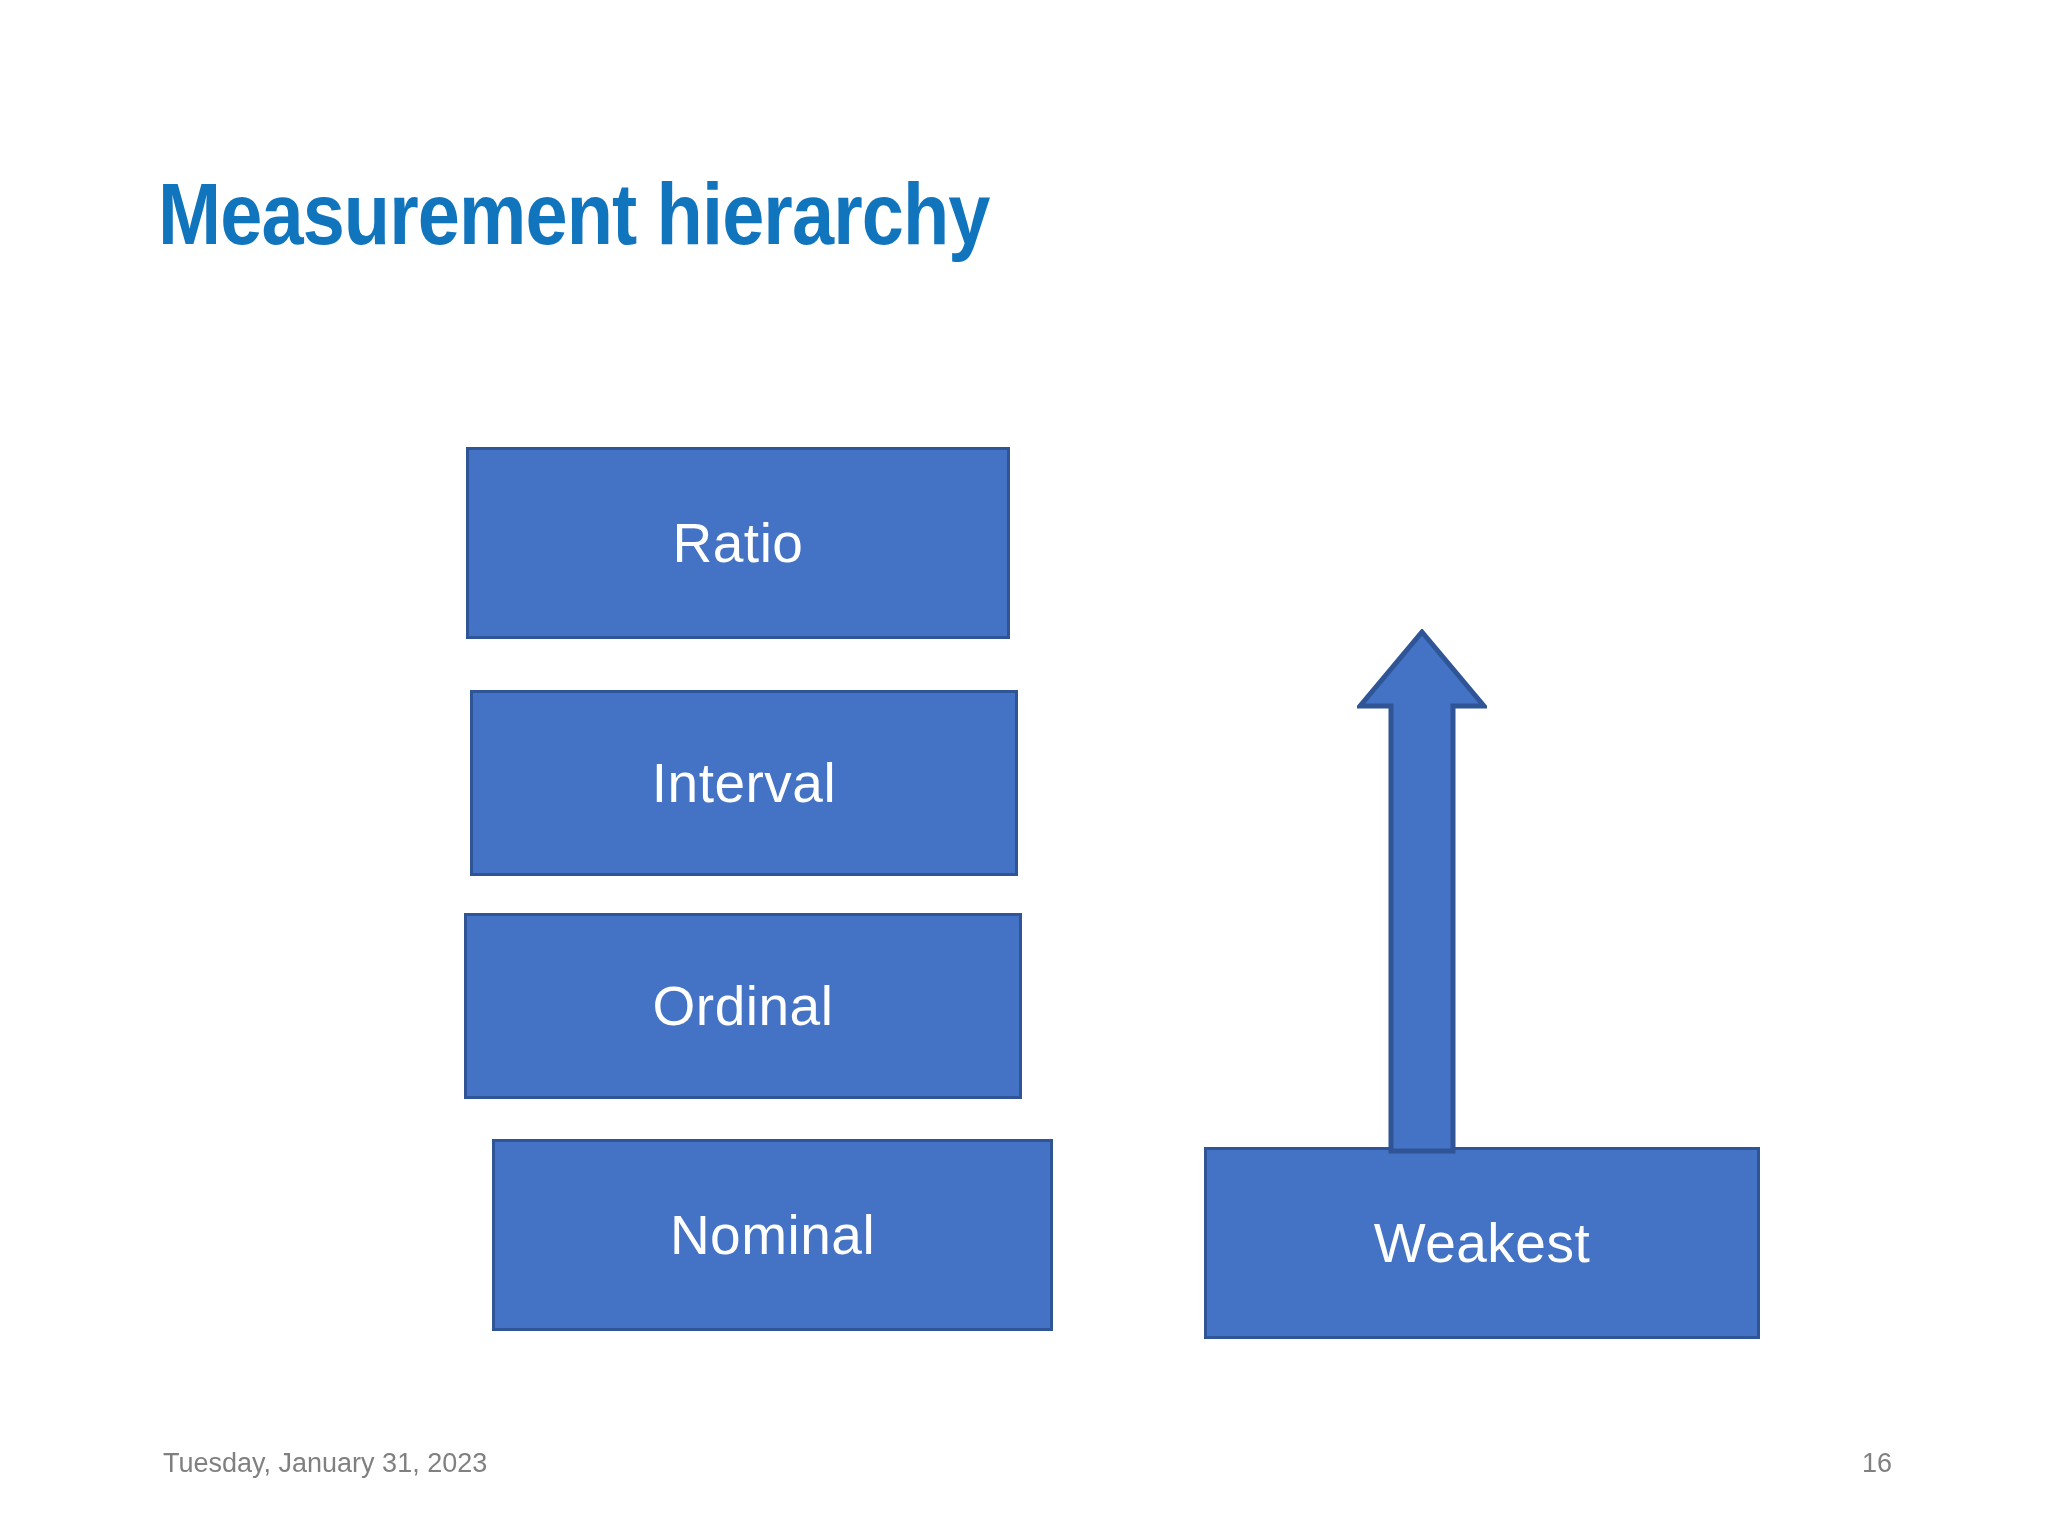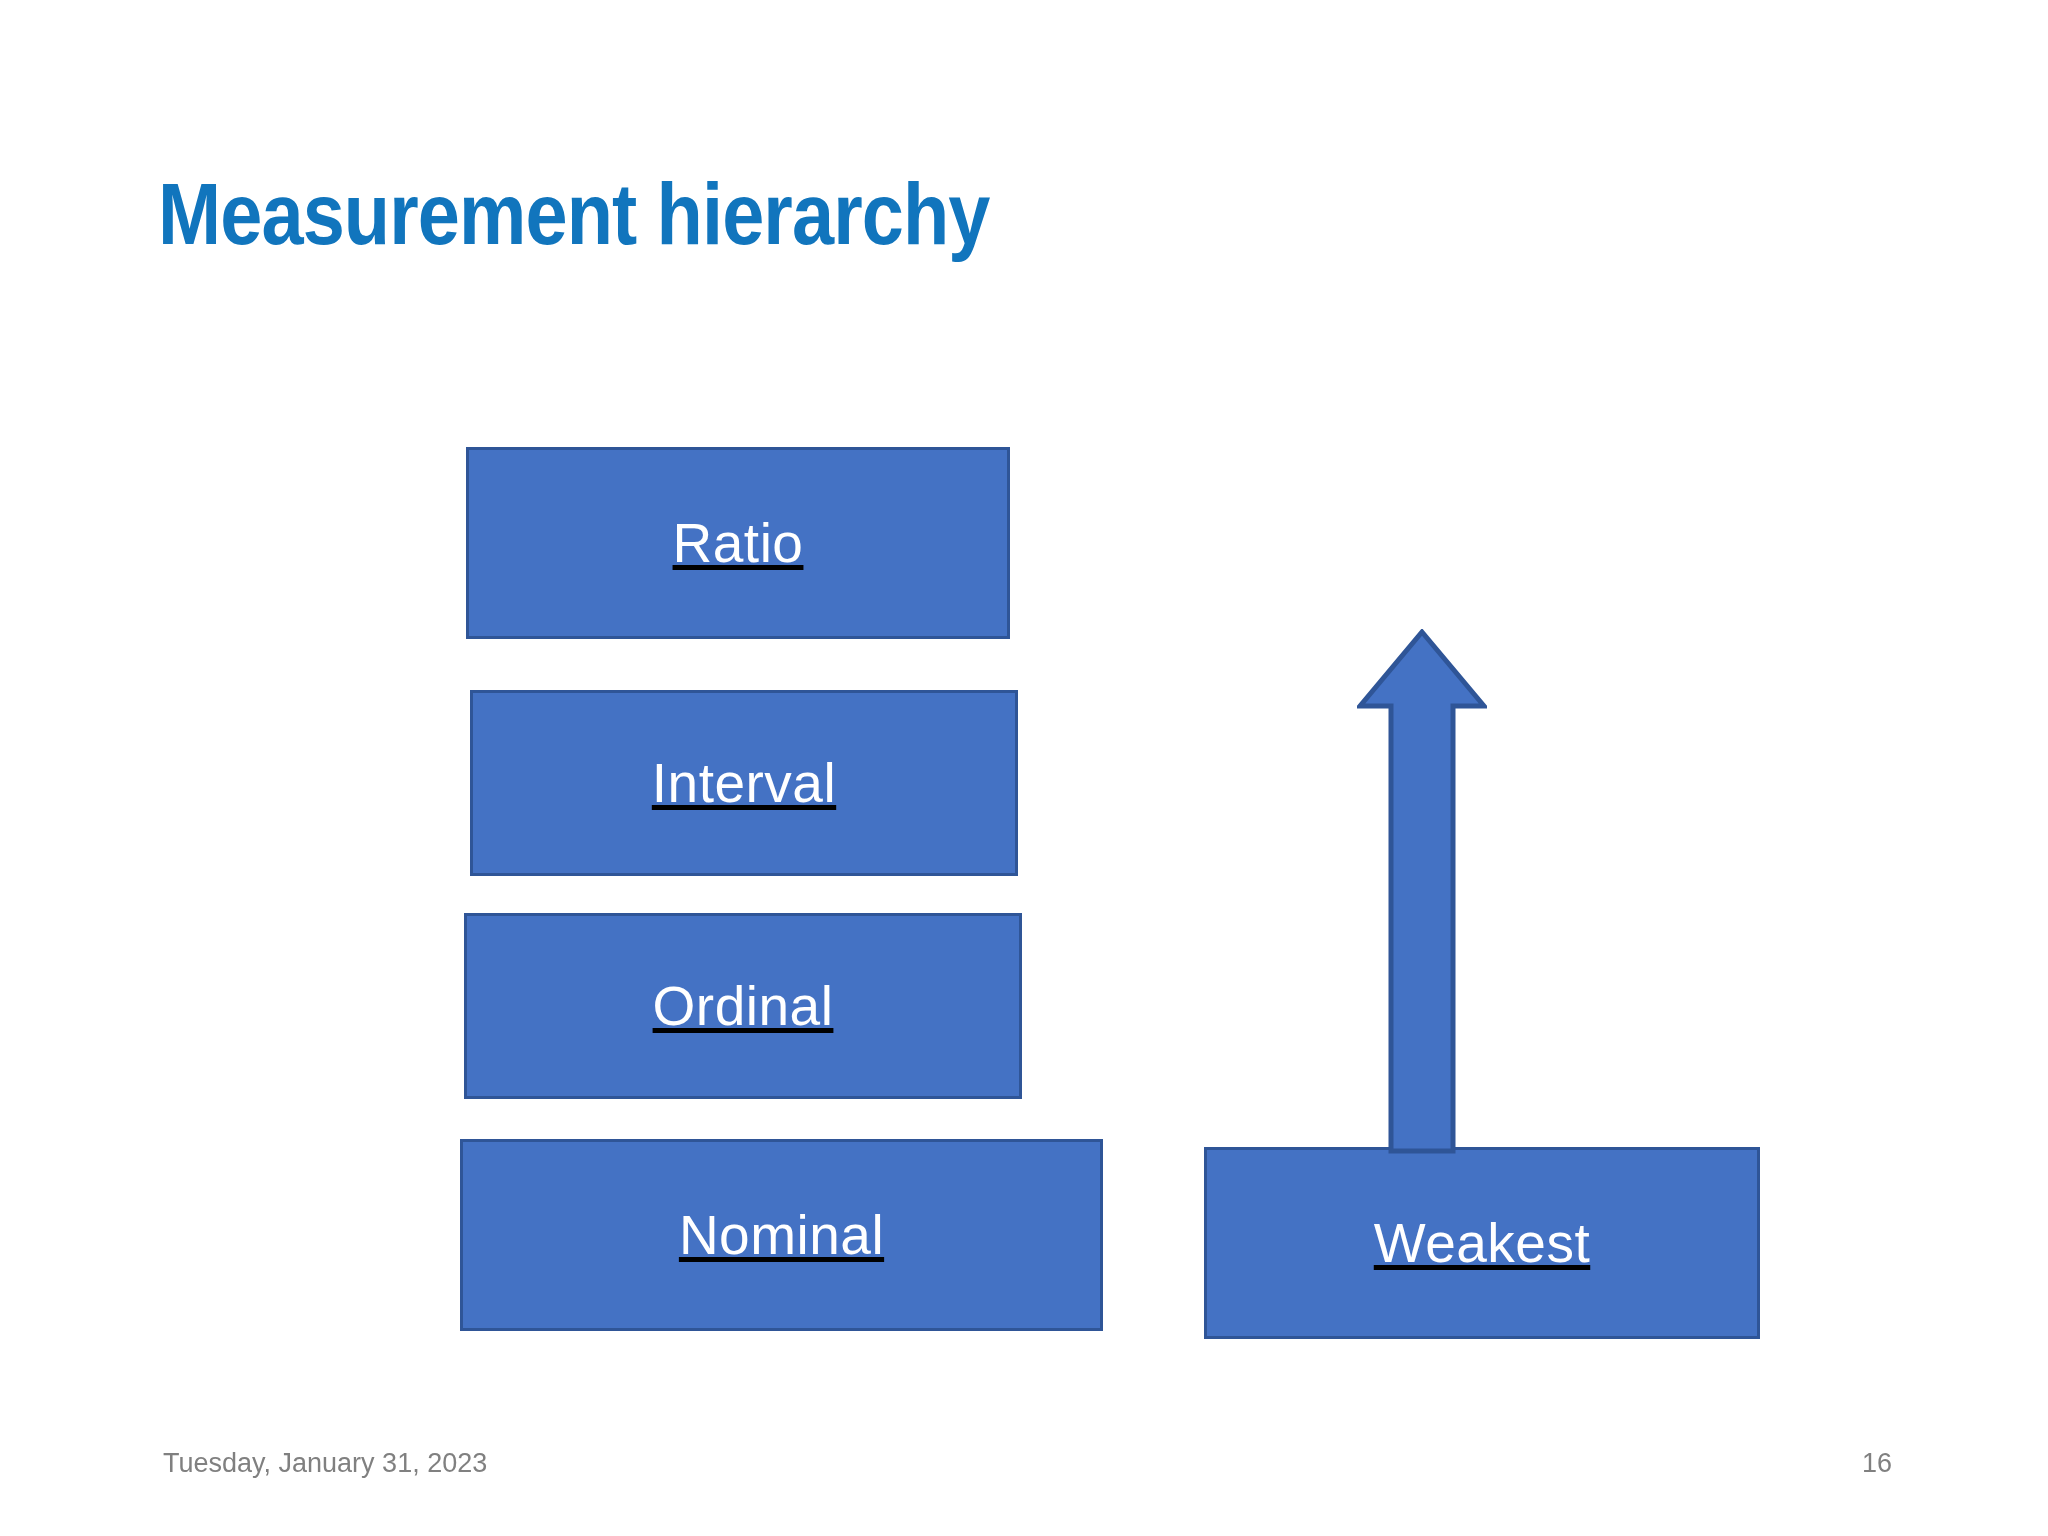--- a/index.html
+++ b/index.html
@@ -38,37 +38,36 @@
 
   
   .hbox {
     position: absolute;
     box-sizing: border-box;
     background: #4472c4;
     border: 3px solid #2f5597;
     display: flex;
     align-items: center;
     justify-content: center;
-    text-decoration: underline;
   }
   .hbox .hbox-label {
     color: #ffffff;
     font-family: "Liberation Sans", sans-serif;
     font-weight: normal;
     font-size: 55px;
     line-height: 1;
     letter-spacing: 0.5px;
     white-space: nowrap;
   }
 
   
   #box-ratio    { left: 466px; top: 447px;  width: 544px; height: 192px; }
   #box-interval { left: 470px; top: 690px;  width: 548px; height: 186px; }
   #box-ordinal  { left: 464px; top: 913px;  width: 558px; height: 186px; }
-  #box-nominal  { left: 460px; top: 1139px; width: 643px; height: 192px; }
+  #box-nominal  { left: 492px; top: 1139px; width: 561px; height: 192px; }
 
   
   #box-strongest { left: 1157px; top: 442px;  width: 553px; height: 193px; }
   #box-weakest   { left: 1180px; top: 1147px; width: 556px; height: 192px; margin-left: 24px; }
 
   
   #strength-arrow {
     position: absolute;
     left: 1357px;
     top: 629px;

